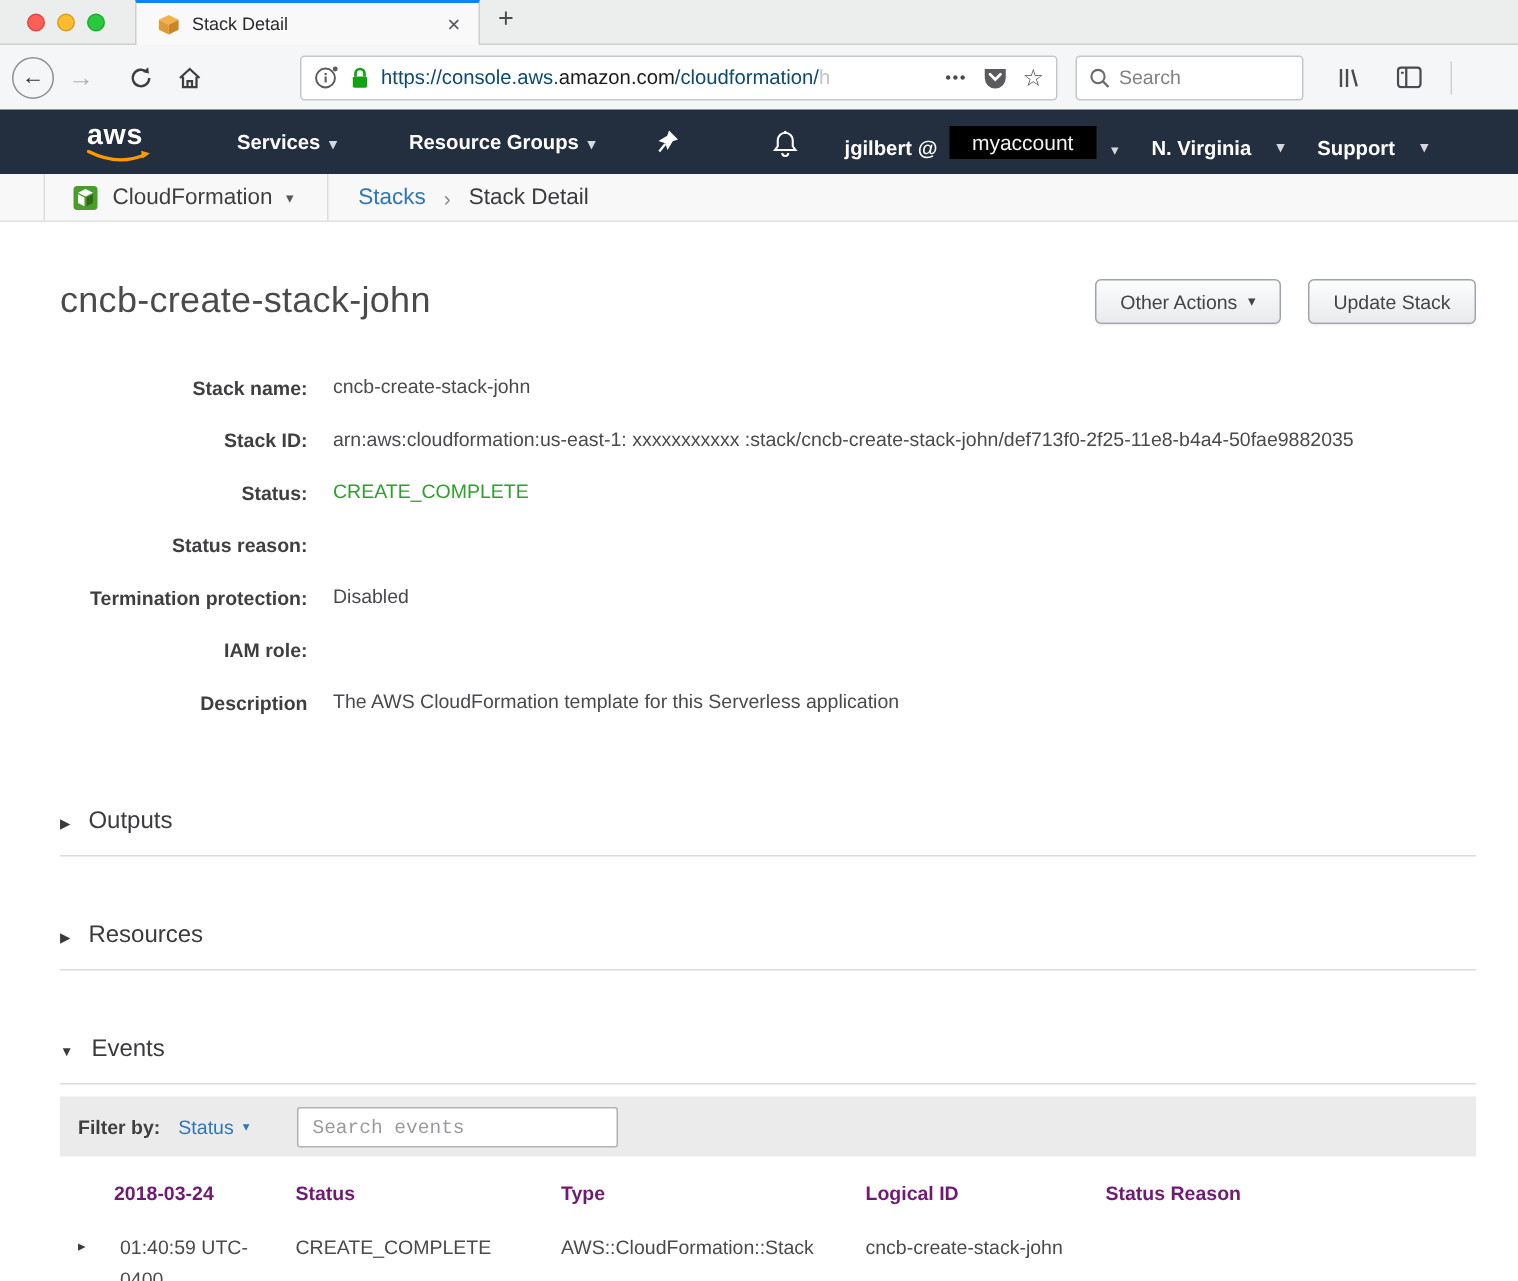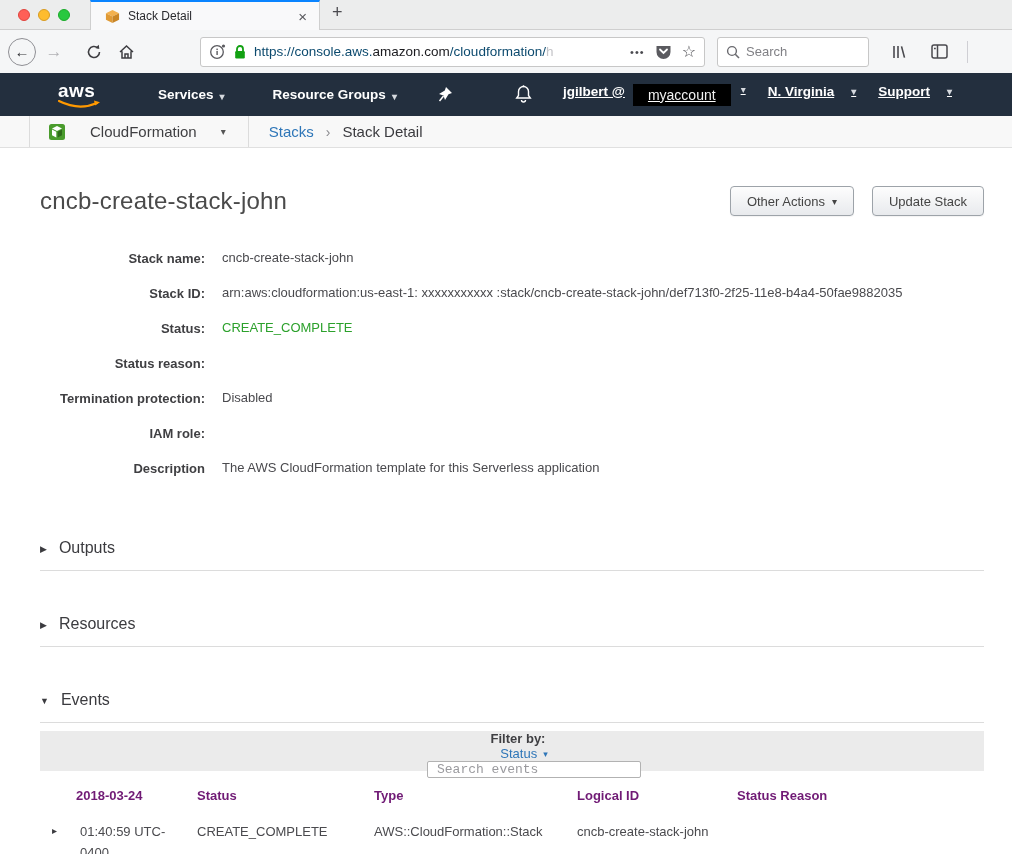--- a/index.html
+++ b/index.html
@@ -39,30 +39,30 @@
   .vsep { width:1px; height:22px; background:#cfcfd4; margin:0 4px; }
   .burger { width:16px; height:12px; display:flex; flex-direction:column; justify-content:space-between; }
   .burger span { height:2px; background:#4a4a4f; border-radius:1px; }
 
   
   .awsnav { height:43px; background:#232f3e; display:flex; align-items:center; padding:0 60px 0 58px; color:#fff; }
   .aws-logo { position:relative; margin-right:56px; }
   .aws-logo .txt { font-size:19px; font-weight:bold; color:#fff; letter-spacing:0.5px; }
   .nav-item { font-size:13.5px; font-weight:bold; color:#fff; display:flex; align-items:flex-end; gap:6px; margin-right:48px; }
   .caret { font-size:10px; color:#d5d9de; }
-  .nav-right { margin-left:auto; display:flex; align-items:flex-start;text-decoration:underline; }
+  .nav-right { margin-left:auto; display:flex; align-items:flex-end; }
   .user-label { font-size:13.5px; font-weight:bold; margin-left:30px; }
   .account-box { background:#000; color:#f1f1f1; font-size:14px; padding:3px 15px; margin-left:8px; }
   .nav-right .caret { margin-left:10px; }
   .region, .support { font-size:13.5px; font-weight:bold; display:flex; align-items:center; gap:7px; margin-left:22px; }
 
   
   .crumbbar { height:32px; background:#f8f8f8; border-bottom:1px solid #e0e0e0; display:flex; align-items:center; font-size:15px; }
   .crumb-pad { width:30px; height:100%; border-right:1px solid #dcdcdc; }
-  .service-dd { display:flex; align-items:center; gap:24px; padding:0 22px 0 18px; height:100%; border-right:1px solid #dcdcdc; color:#3f3f42; }
+  .service-dd { display:flex; align-items:center; gap:9px; padding:0 22px 0 18px; height:100%; border-right:1px solid #dcdcdc; color:#3f3f42; }
   .crumbs { display:flex; align-items:center; gap:12px; padding-left:20px; }
   .crumb-link { color:#2e76b8; }
   .crumb-sep { color:#8a8a8e; font-size:14px; }
   .crumb-cur { color:#3a3a3e; }
 
   
   .content { padding:0 28px 0 40px; }
   .titlerow { margin-top:38px; display:flex; align-items:center; }
   h1.pagetitle { font-size:24px; font-weight:normal; color:#4a4a4a; letter-spacing:0.2px; }
   .btns { margin-left:auto; display:flex; gap:18px; }
@@ -74,21 +74,21 @@
   .dlabel { font-size:13px; font-weight:bold; color:#3f3f42; text-align:right; padding-top:1px; }
   .dvalue { font-size:13px; color:#4a4a4e; white-space:nowrap; }
   .green { color:#2ca12c; }
 
   .section { margin-top:44px; }
   .sec-head { display:flex; align-items:center; gap:12px; font-size:16px; color:#3b3b3f; }
   .tri { font-size:9px; color:#3b3b3f; padding-top:1px; }
   .rule { height:1px; background:#dcdcdc; margin-top:13px; }
 
   
-  .filterbar { margin-top:8px; height:40px; background:#ebebeb; display:flex; align-items:center; padding-left:12px;flex-direction:column; }
+  .filterbar { margin-top:8px; height:40px; background:#ebebeb; display:flex; align-items:center; padding-left:12px; }
   .filter-label { font-size:13px; font-weight:bold; color:#3f3f42; }
   .filter-dd { font-size:13px; color:#2e76b8; display:flex; align-items:center; gap:6px; margin-left:12px; }
   .filter-dd .caret { color:#2e76b8; font-size:9px; }
   .evt-search { margin-left:32px; width:214px; height:27px; border:1px solid #b2b2b2; border-radius:2px; background:#fff; font-size:13px; color:#333; padding:0 9px; font-family:Liberation Mono, monospace; outline:none; }
   .evt-search::placeholder { color:#9a9a9e; }
 
   .etable { margin-top:9px; }
   .egrid { display:grid; grid-template-columns:16px 105px 165px 191px 148px 1fr; column-gap:12px; padding-left:12px; }
   .ehead { padding-top:8px; padding-bottom:14px; }
   .ehead .hcell { font-size:13px; font-weight:bold; color:#701a75; }

